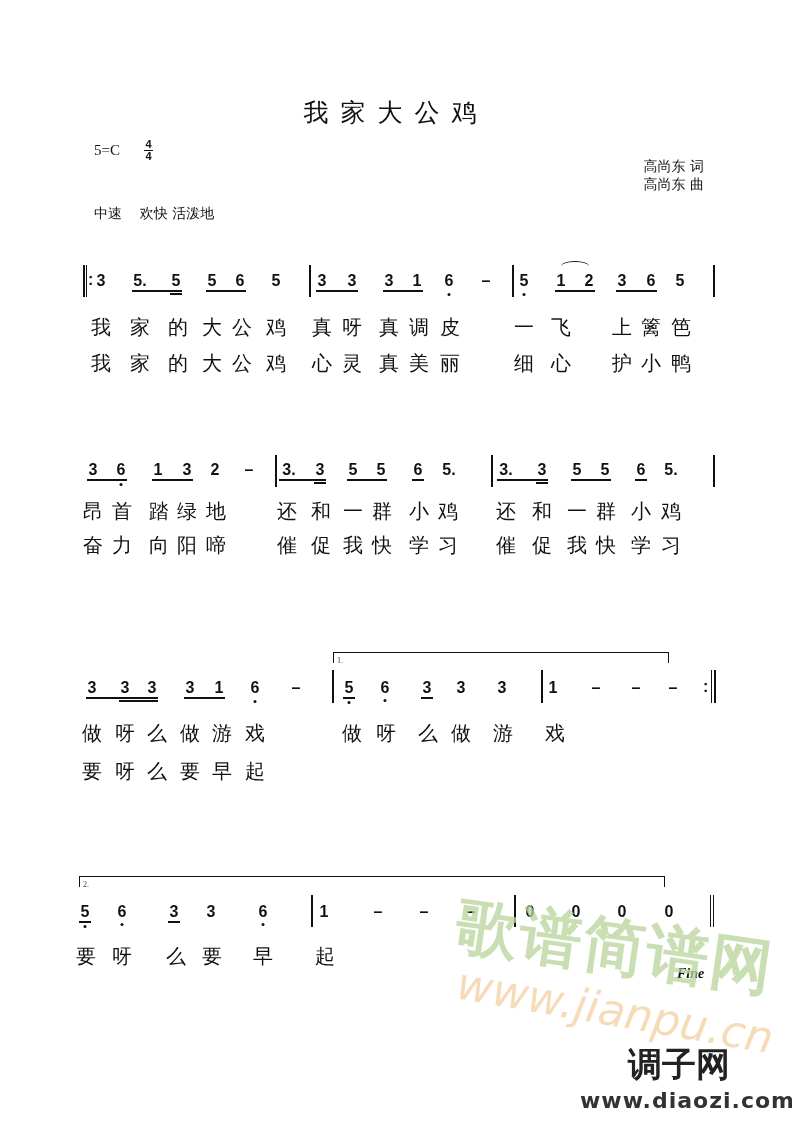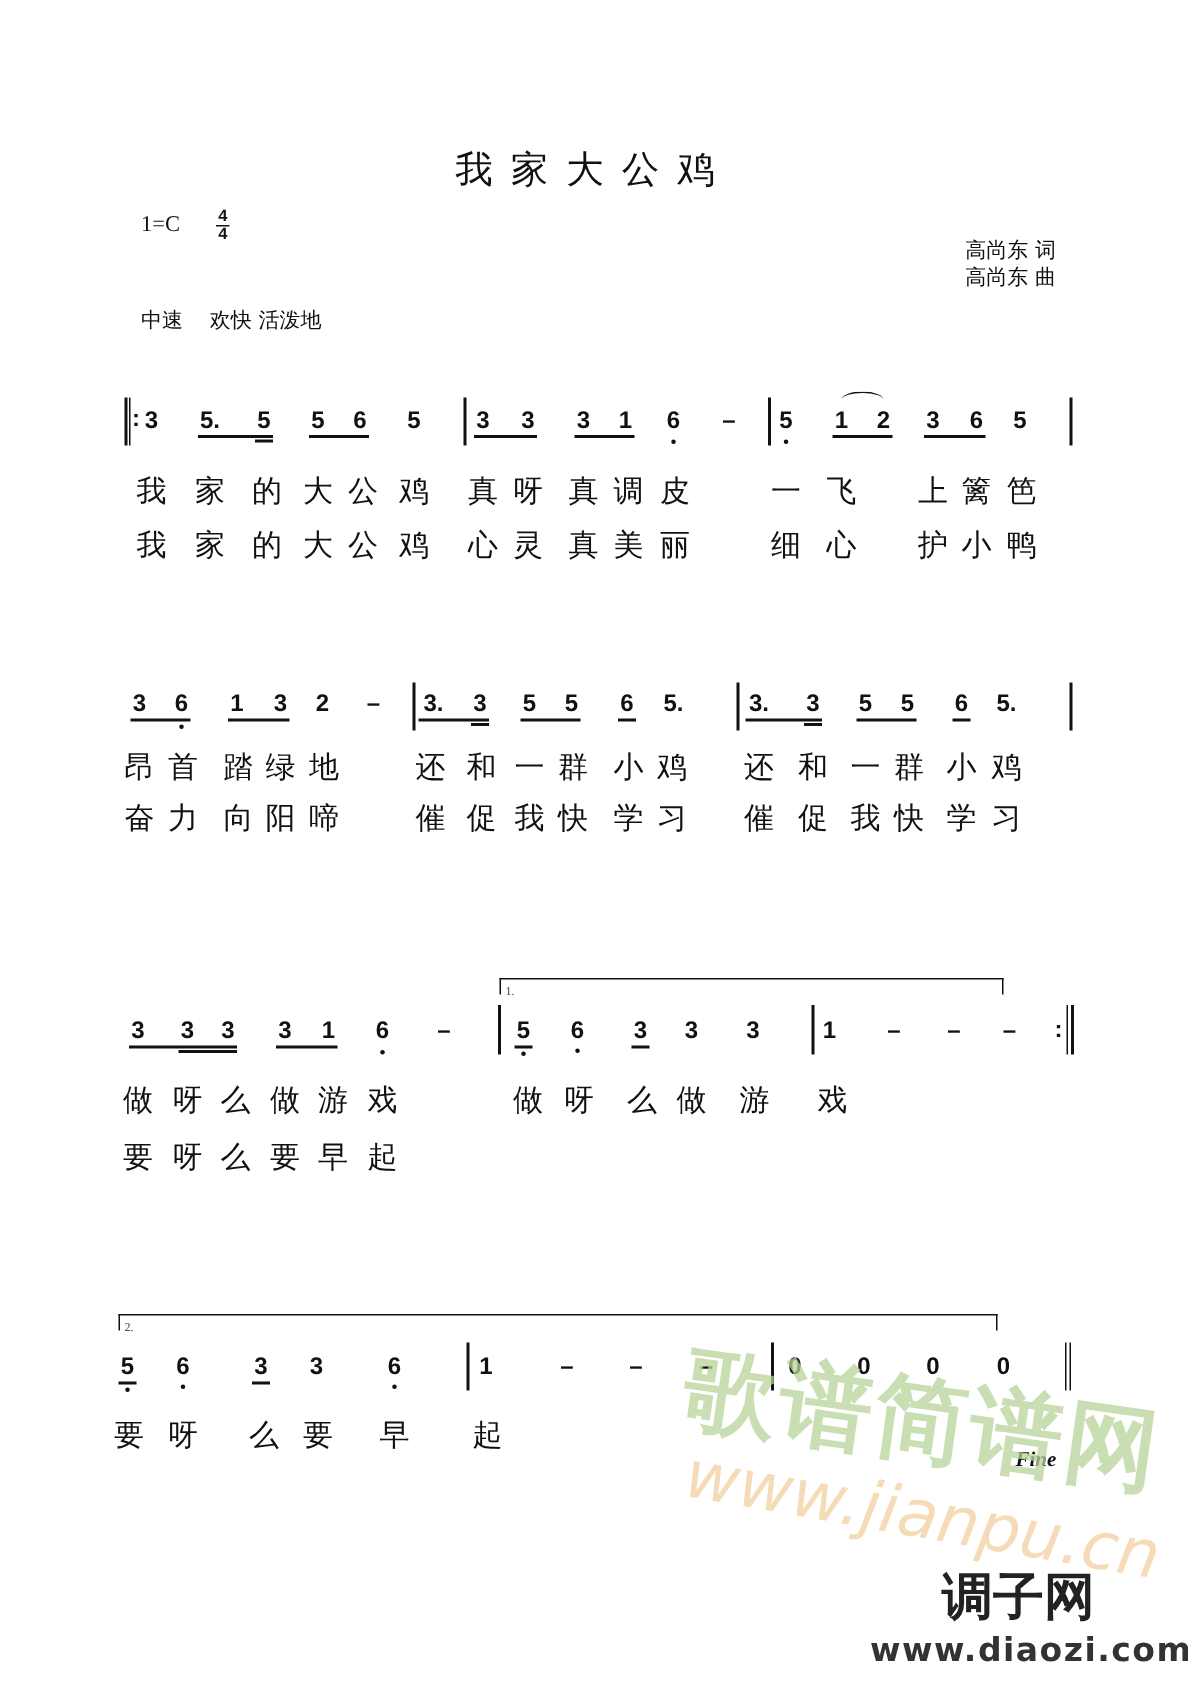--- a/index.html
+++ b/index.html
@@ -21,21 +21,21 @@
   .wm1{position:absolute;left:455px;top:905px;font-size:62px;font-weight:bold;color:#b9d49b;opacity:.75;transform:rotate(8deg);letter-spacing:2px;}
   .wm2{position:absolute;left:455px;top:985px;font-size:44px;color:#f0c48a;opacity:.6;transform:rotate(10deg);font-style:italic;}
   .wm3{position:absolute;left:628px;top:1042px;font-size:34px;font-weight:bold;color:#222;}
   .wm4{position:absolute;left:580px;top:1088px;font-size:22px;font-weight:bold;color:#333;letter-spacing:1px;}
   .repeat-dots{position:absolute;font-weight:bold;font-size:16px;font-family:"Liberation Sans",sans-serif;}
 </style>
 </head>
 <body>
 
 <div class="abs title">我家大公鸡</div>
-<div class="abs key">1=C</div>
+<div class="abs key">5=C</div>
 <div class="abs timesig">
   <div>4</div>
   <div style="border-top:1px solid #111;width:9px;margin:0 auto;"></div>
   <div>4</div>
 </div>
 <div class="abs credit" style="top:158px;">高尚东 词</div>
 <div class="abs credit" style="top:176px;">高尚东 曲</div>
 <div class="abs tempo">
   <span>中速</span>&nbsp;&nbsp;&nbsp;
   <span>欢快 活泼地</span>

